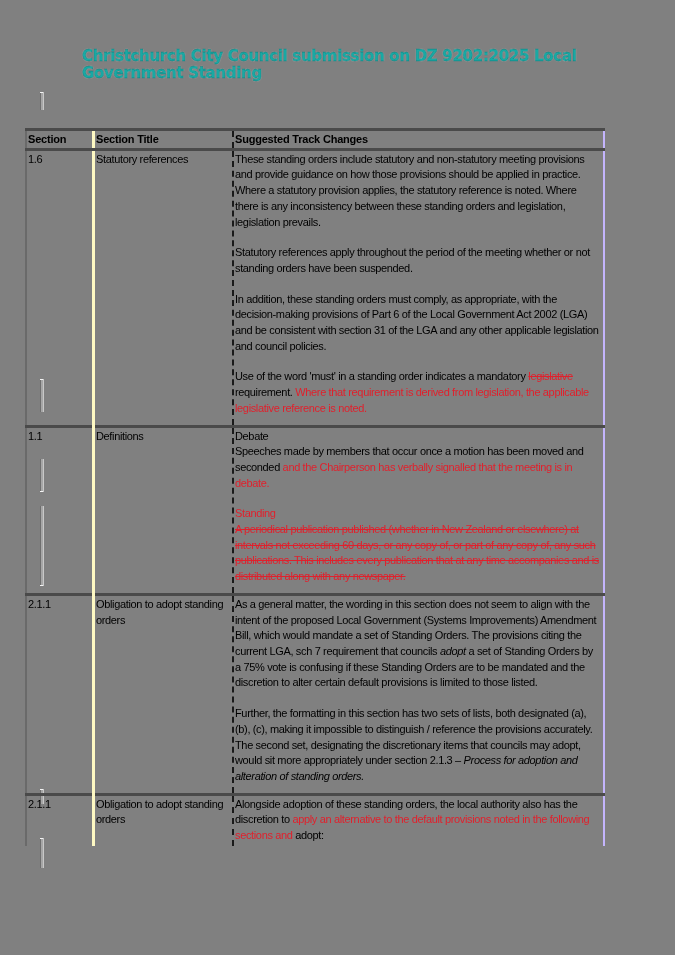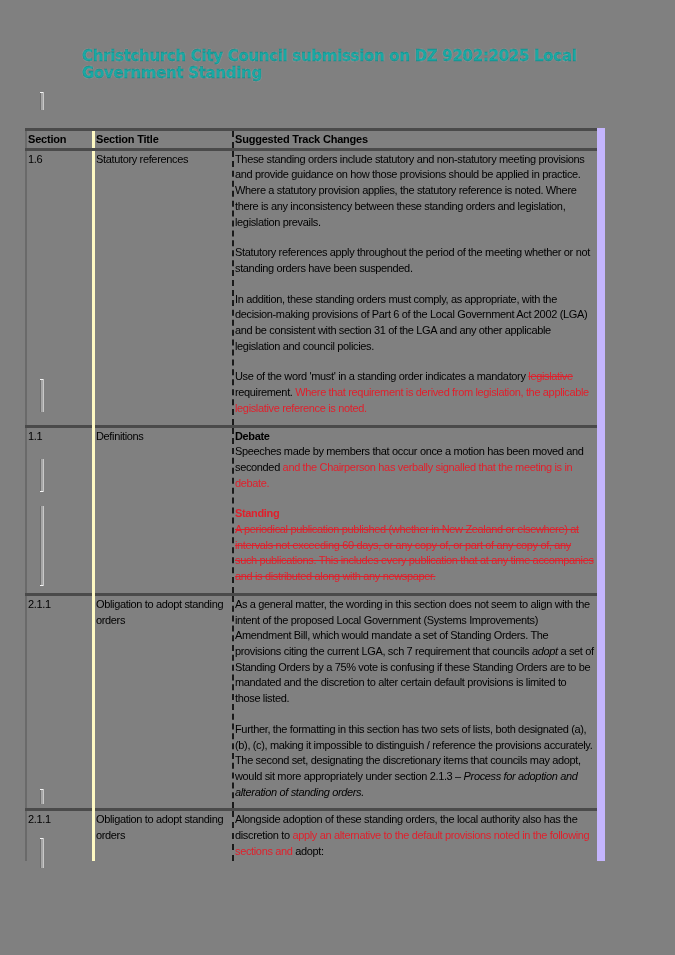--- a/index.html
+++ b/index.html
@@ -43,24 +43,24 @@
     }
     table.changes th {
       padding-bottom: 0; font-weight: bold; letter-spacing: -0.2px;
       border-top: 3px solid #4a4a4a;
       border-bottom: 3px solid #4a4a4a;
     }
     table.changes tr.row td { border-top: 3px solid #4a4a4a; }
     table.changes tr.row:first-of-type td { border-top: none; }
     table.changes .c1 { width: 63px; border-left: 2px solid #6a6a6a; }
     table.changes .c2 { width: 135px; border-left: 3px solid #fef9c3; }
-    table.changes .c3 { border-left: 2px dashed #1a1a1a; border-right: 8px solid #c4b5fd; padding-right: 3px; margin-left: 36px; }
+    table.changes .c3 { border-left: 2px dashed #1a1a1a; border-right: 2px solid #c4b5fd; padding-right: 3px; margin-left: 36px; }
     .ins { color: #e0202c; text-decoration-color: #e0202c; }
     .del { color: #e0202c; text-decoration: line-through; }
-    .def-head { font-weight: bold; }
+    .def-head { font-weight: normal; }
     p { margin: 0; }
     p + p { margin-top: 15px; }
     .it { font-style: italic; }
   </style>
 </head>
 <body>
 
 <div class="doc-title">
   <div>Christchurch City Council submission on DZ 9202:2025 Local Government Standing</div>
 </div>

